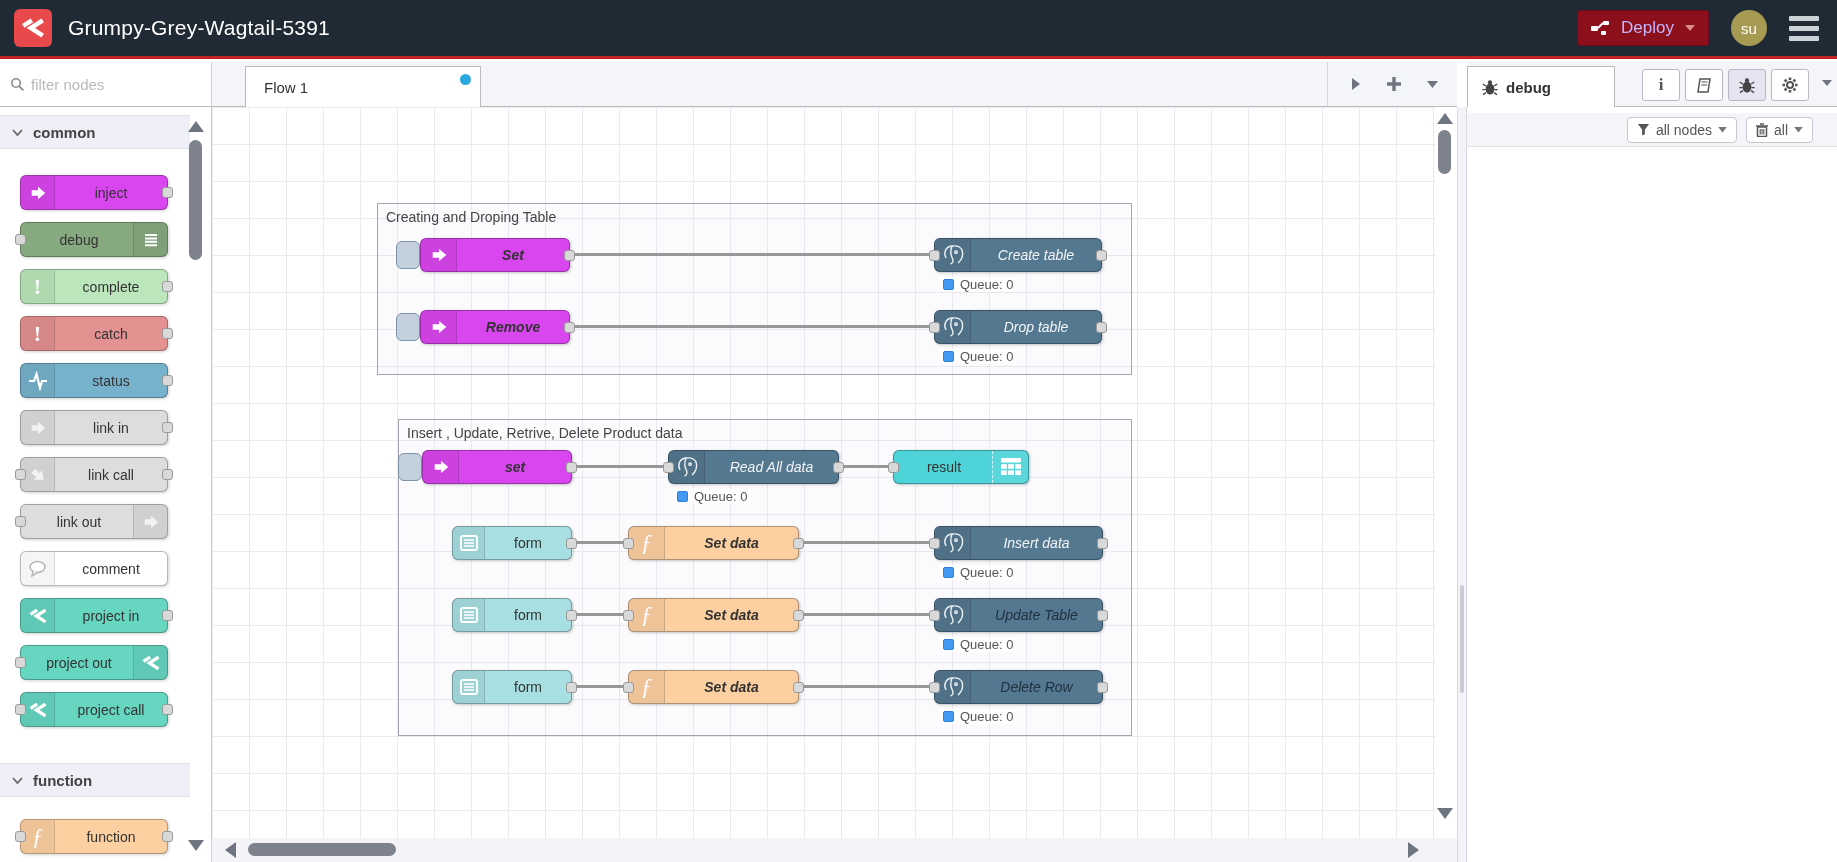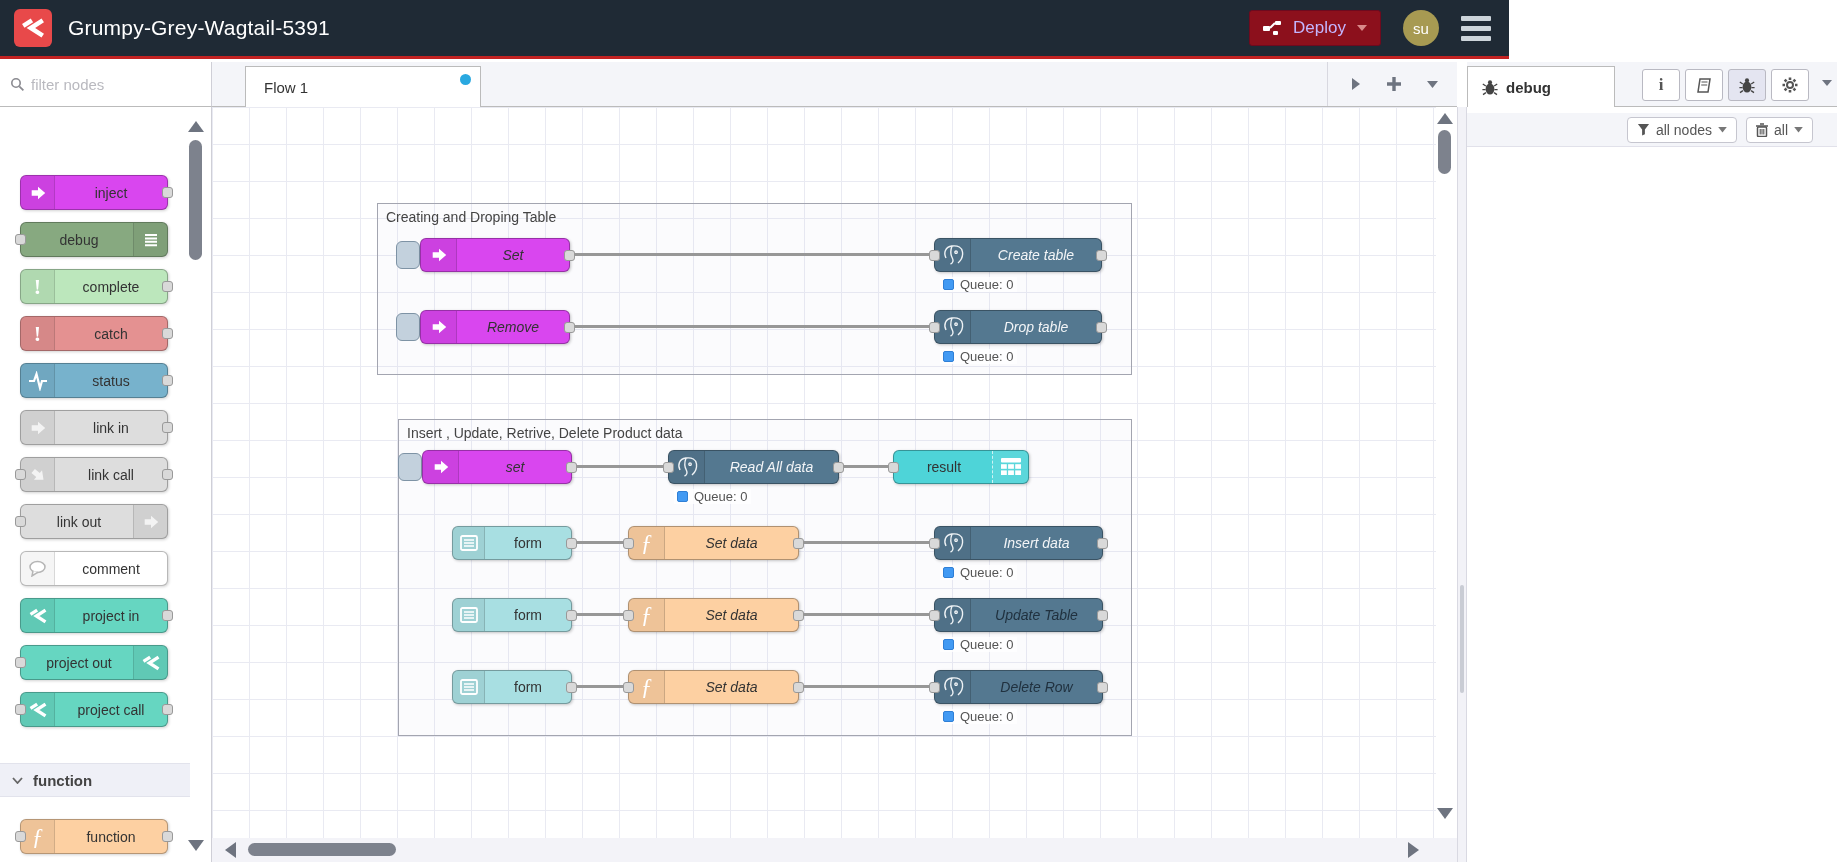--- a/index.html
+++ b/index.html
@@ -1,20 +1,20 @@
 <!DOCTYPE html>
 <html><head>
 <meta charset="utf-8">
 <style>
   * { margin:0; padding:0; box-sizing:border-box; }
   html,body { width:1837px; height:862px; overflow:hidden;
     font-family:"Liberation Sans", sans-serif; background:#fff; }
 
   
-  .header { position:absolute; left:0; top:0; width:1509px; height:59px;
+  .header { position:absolute; left:0; top:0; width:1837px; height:59px;
     background:#1f2a35; border-bottom:3px solid #c32222; display:flex; align-items:center; }
   .logo { width:38px; height:38px; margin-left:14px; border-radius:6px; background:#e8494a;
     display:flex; align-items:center; justify-content:center; }
   .app-title { color:#fff; font-size:21px; margin-left:16px; letter-spacing:.2px; }
   .header-right { position:absolute; right:18px; top:0; height:56px; display:flex; align-items:center; gap:22px; }
   .deploy-btn { height:36px; background:#8c101c; border:1px solid #6e0a1e; border-radius:3px;
     display:flex; align-items:center; padding:0 12px; cursor:pointer; }
   .deploy-btn .dlabel { color:#c4b5fd; font-size:17px; margin:0 10px 0 9px; }
   .avatar { width:36px; height:36px; border-radius:50%; background:#a79a52; color:#fff;
     display:flex; align-items:center; justify-content:center; font-size:15px; }
@@ -90,21 +90,21 @@
     box-shadow:1px 1px 3px rgba(0,0,0,.22); cursor:move; }
   .cnode .nlabel { position:absolute; top:0; height:32px; display:flex; align-items:center;
     justify-content:center; font-size:14px; color:#333; }
   .cnode .nicon { position:absolute; top:0; width:36px; height:32px; background:rgba(0,0,0,.06);
     display:flex; align-items:center; justify-content:center; }
   .nicon.ileft { left:0; border-right:1px solid rgba(0,0,0,.15); border-radius:5px 0 0 5px; }
   .nicon.iright { right:0; border-left:1px dashed rgba(255,255,255,.7); border-radius:0 5px 5px 0; background:rgba(255,255,255,.08); }
   .c-post{background:#547890} .c-form{background:#a8dfe2} .c-result{background:#4ed4d8}
   .cnode.c-post .nlabel { color:#f3f5f7; font-style:italic; }
   .cnode.c-post.dark-label .nlabel { color:#20313f; }
-  .cnode.c-inject .nlabel, .cnode.c-function .nlabel { font-style:italic; }
+  .cnode.c-inject .nlabel, .cnode.c-function .nlabel { font-style:italic;font-weight:bold; }
   .port { position:absolute; width:11px; height:11px; border-radius:3px; background:#d9d9d9;
     border:1px solid #999; top:11px; cursor:crosshair; }
   .wire { position:absolute; height:3px; background:#979797; border-radius:2px; }
   .inj-btn { position:absolute; width:24px; height:28px; border-radius:6px; background:#c3d1dd;
     border:1.5px solid #7e93a5; cursor:pointer; }
   .nstatus { position:absolute; display:flex; align-items:center; gap:6px; font-size:13px; color:#555;
     background:rgba(255,255,255,.8); padding:0 3px; }
   .sdot { width:11px; height:11px; border-radius:2px; background:#429af3; border:1px solid #2f7fd6; }
 
   
@@ -227,20 +227,26 @@
     </div>
   </div>
   <span class="chev-only">
     <svg width="12" height="8" viewBox="0 0 12 8">
         <path d="M1,1 L6,7 L11,1 Z" fill="#6e7480"></path>
       </svg>
   </span>
 </div>
 
 <div class="palette">
+  <div class="cat-header" style="top:8px">
+    <svg width="11" height="7" viewBox="0 0 11 7">
+        <path d="M1,1 L5.5,6 L10,1" stroke="#666" stroke-width="1.8" fill="none"></path>
+      </svg>
+    <span>common</span>
+  </div>
 
   <div class="pnode c-inject" style="top:68px">
     <div class="picon ileft">
         <svg width="18" height="18" viewBox="0 0 20 20">
           <path d="M3,7 h7 v-4 l8,7 -8,7 v-4 h-7 z" fill="#fff"></path>
         </svg>
       </div>
     <span class="plabel lab-right">inject</span>
     <span class="pport pr"></span>
   </div>

